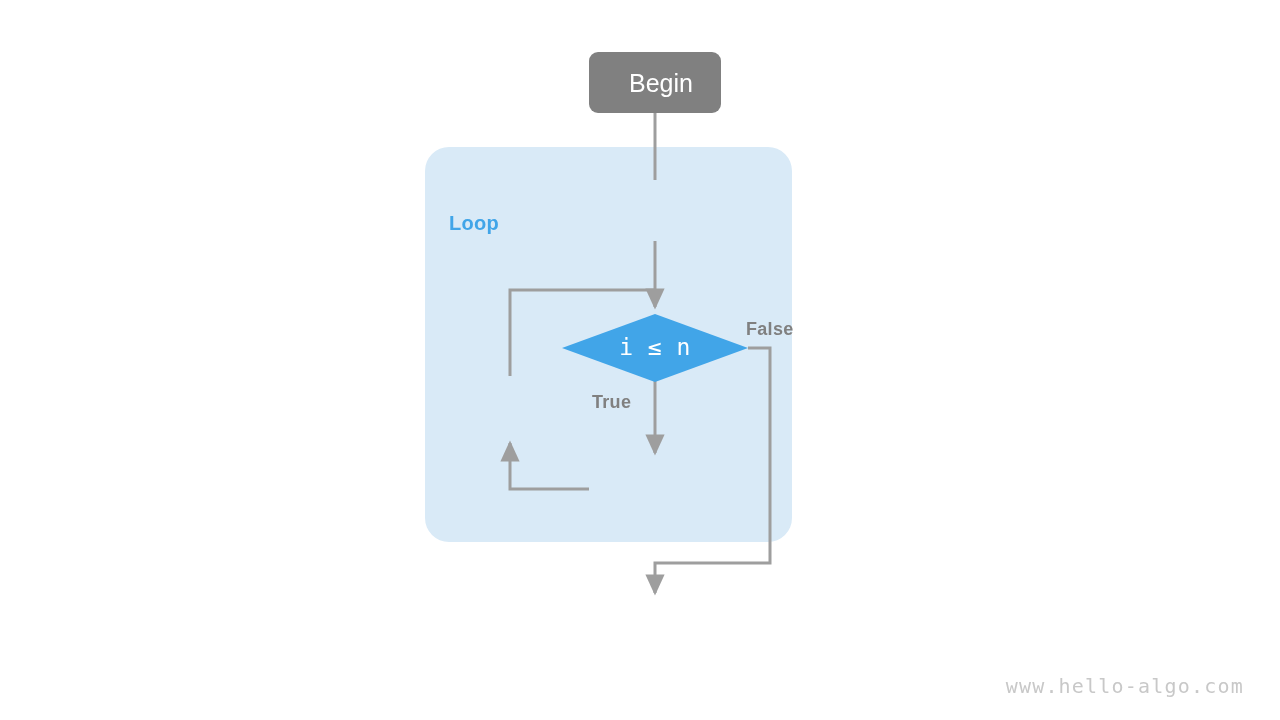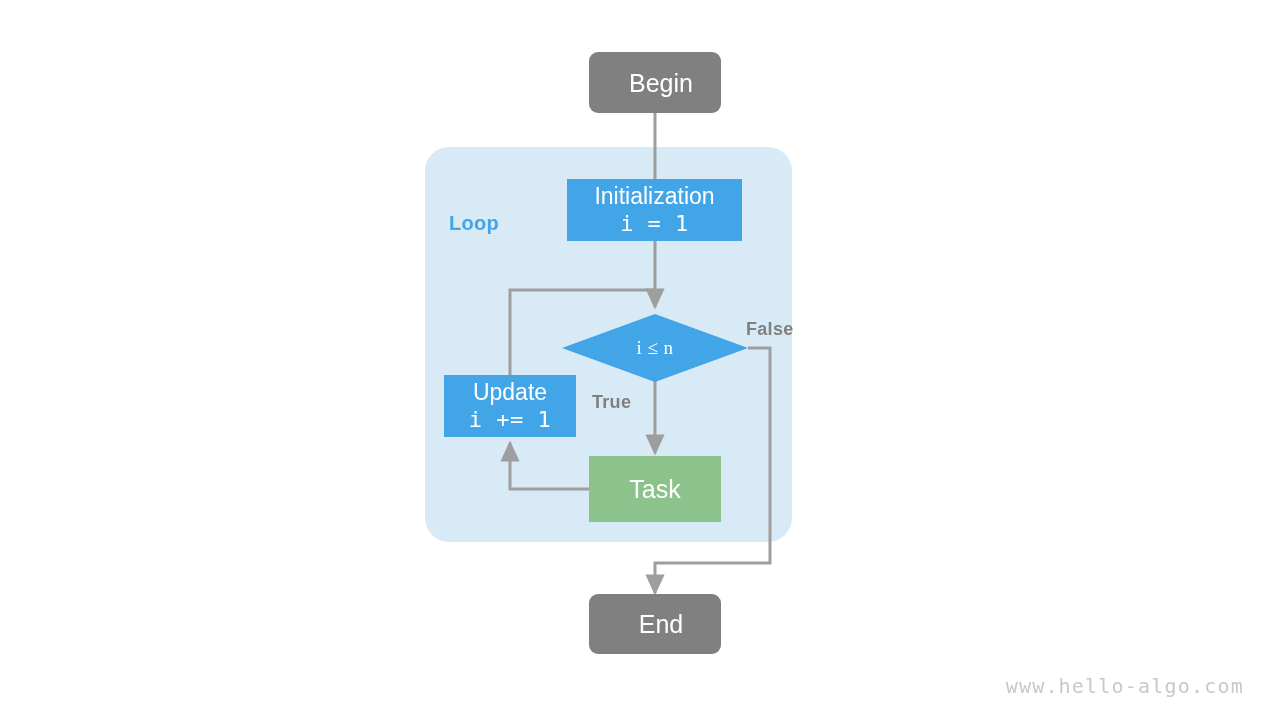--- a/index.html
+++ b/index.html
@@ -110,40 +110,26 @@
 
     <polyline points="748,348 770,348 770,563 655,563 655,593" fill="none" stroke="#9e9e9e" stroke-width="3" marker-end="url(#arrow)"></polyline>
   </svg>
 
   <div class="label-loop" style="left:449px; top:172px;">Loop</div>
 
   <div class="node node-terminal" style="left:589px; top:52px; width:132px; height:61px;">
     <span>Begin</span>
   </div>
 
-  <div class="node node-process" style="left:567px; top:179px; width:175px; height:62px;">
-    <span>Initialization</span>
-    <span class="mono">i = 1</span>
+
+  <div class="node" style="left:562px; top:314px; width:186px; height:68px; background:#41A5E8; clip-path: polygon(50% 0%, 100% 50%, 50% 100%, 0% 50%);">
+    <span class="mono" style="font-size:23px; margin-top:0;">i ≤ n</span>
   </div>
 
-  <div class="node" style="left:562px; top:314px; width:186px; height:68px; background:#41A5E8; clip-path: polygon(50% 0%, 100% 50%, 50% 100%, 0% 50%);">
-    <span class="mono" style="font-size:19px; margin-top:0;font-family:Liberation Serif, serif;">i ≤ n</span>
-  </div>
 
-  <div class="node node-process" style="left:444px; top:375px; width:132px; height:62px;">
-    <span>Update</span>
-    <span class="mono">i += 1</span>
-  </div>
 
-  <div class="node node-task" style="left:589px; top:456px; width:132px; height:66px;">
-    <span>Task</span>
-  </div>
-
-  <div class="node node-terminal" style="left:589px; top:594px; width:132px; height:60px;">
-    <span>End</span>
-  </div>
 
   <div class="edge-label" style="left:592px; top:392px;">True</div>
   <div class="edge-label" style="left:746px; top:319px;">False</div>
 
   <div class="watermark">www.hello-algo.com</div>
 
 </div>
 
 </body></html>

